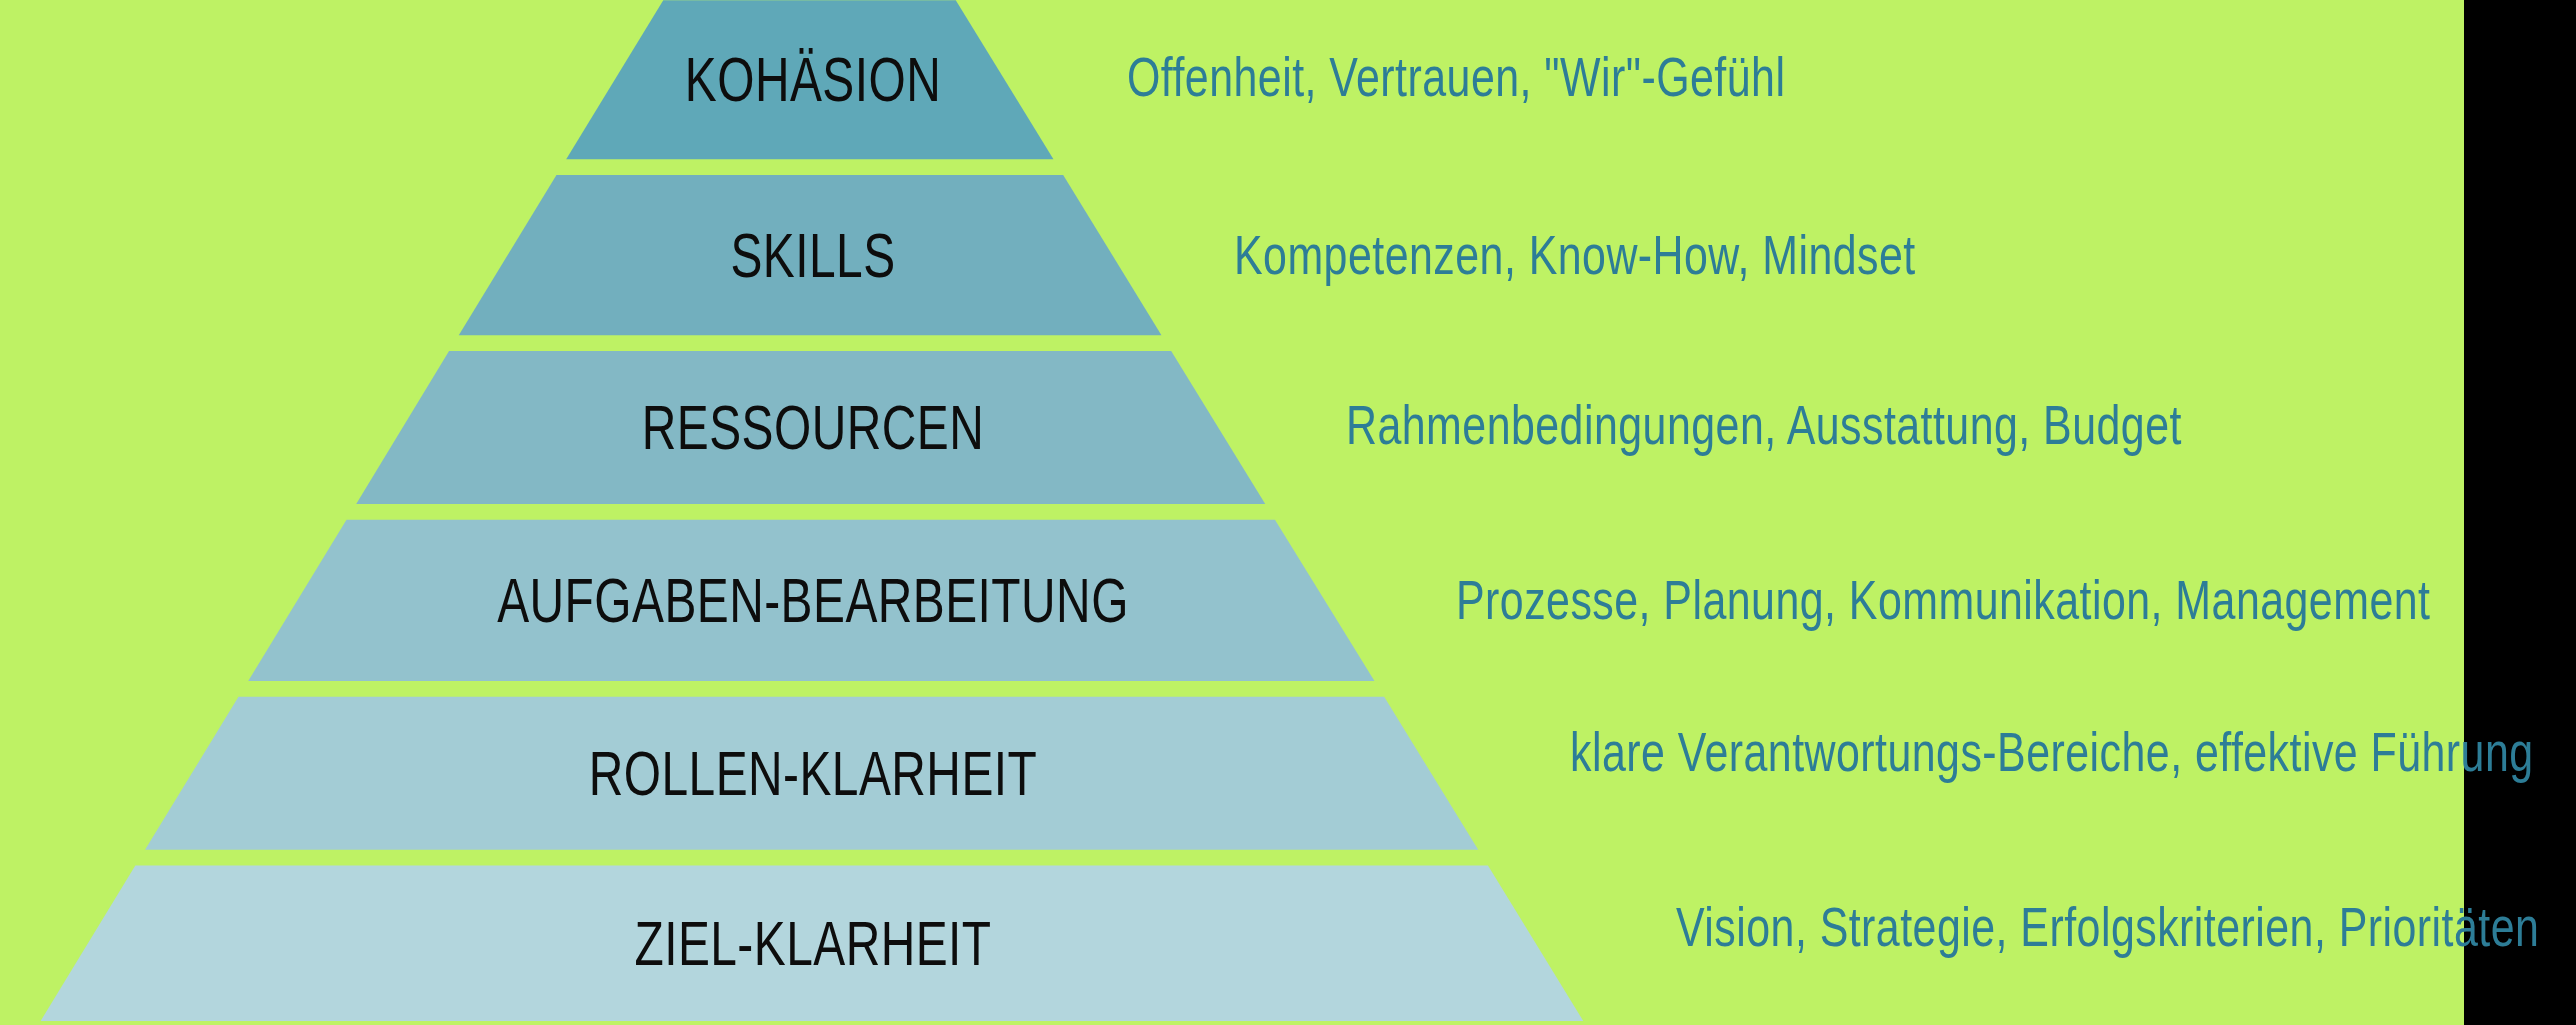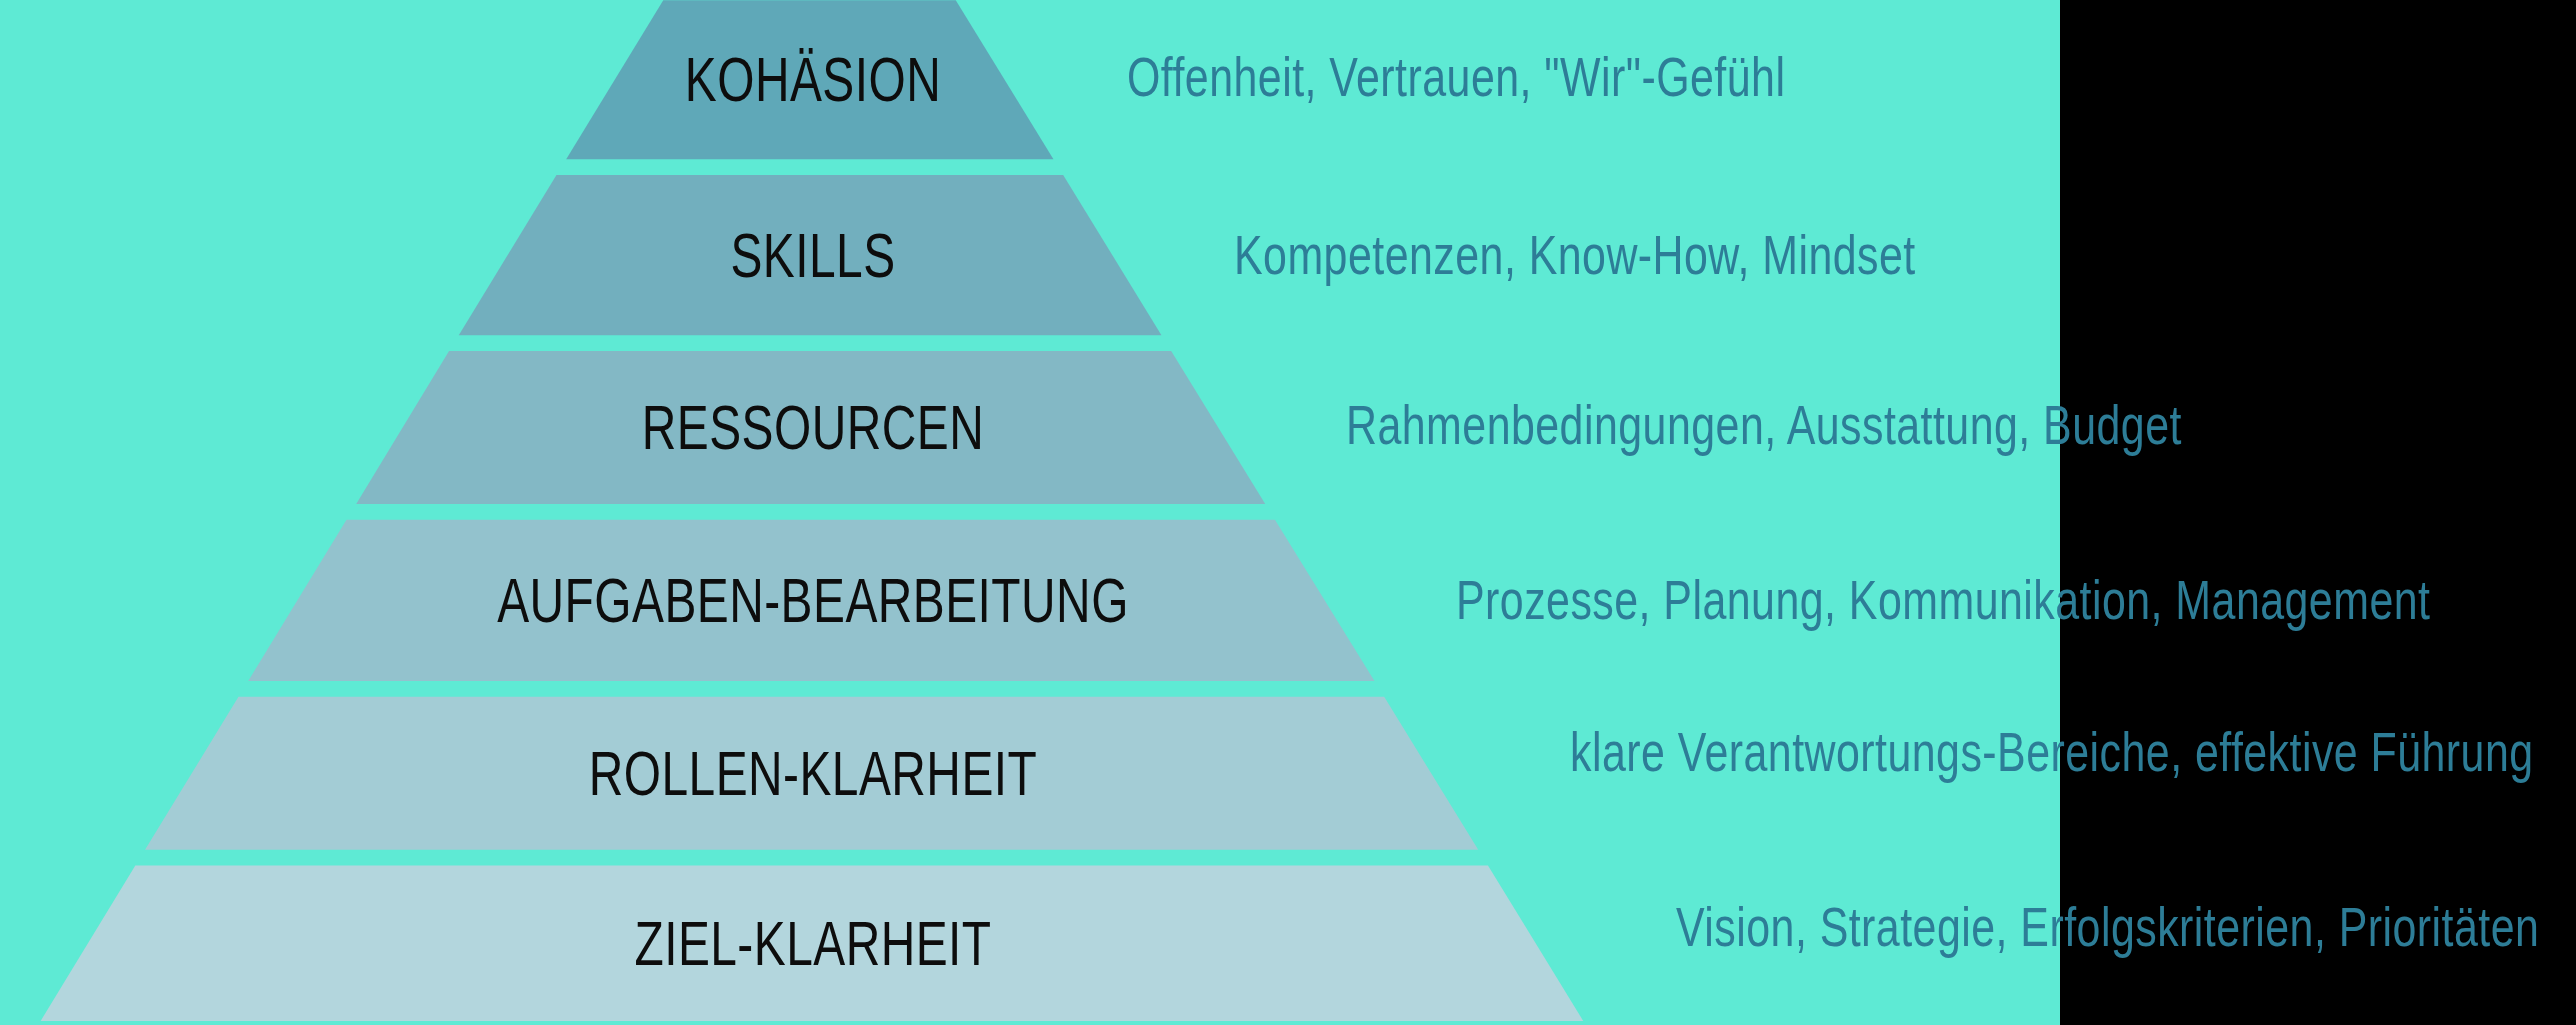--- a/index.html
+++ b/index.html
@@ -4,23 +4,23 @@
 <title>Diagram</title>
 <style>
   html, body {
     margin: 0;
     padding: 0;
     background: #000000;
     overflow: hidden;
   }
   #screen {
     position: relative;
-    width: 2060px;
+    width: 2464px;
     height: 1026px;
-    background: #5eead4;
+    background: #bef264;
     font-family: "Liberation Sans", sans-serif;
   }
   #pyramid-svg {
     position: absolute;
     left: 0;
     top: 0;
     display: block;
   }
   .layer-label {
     position: absolute;

